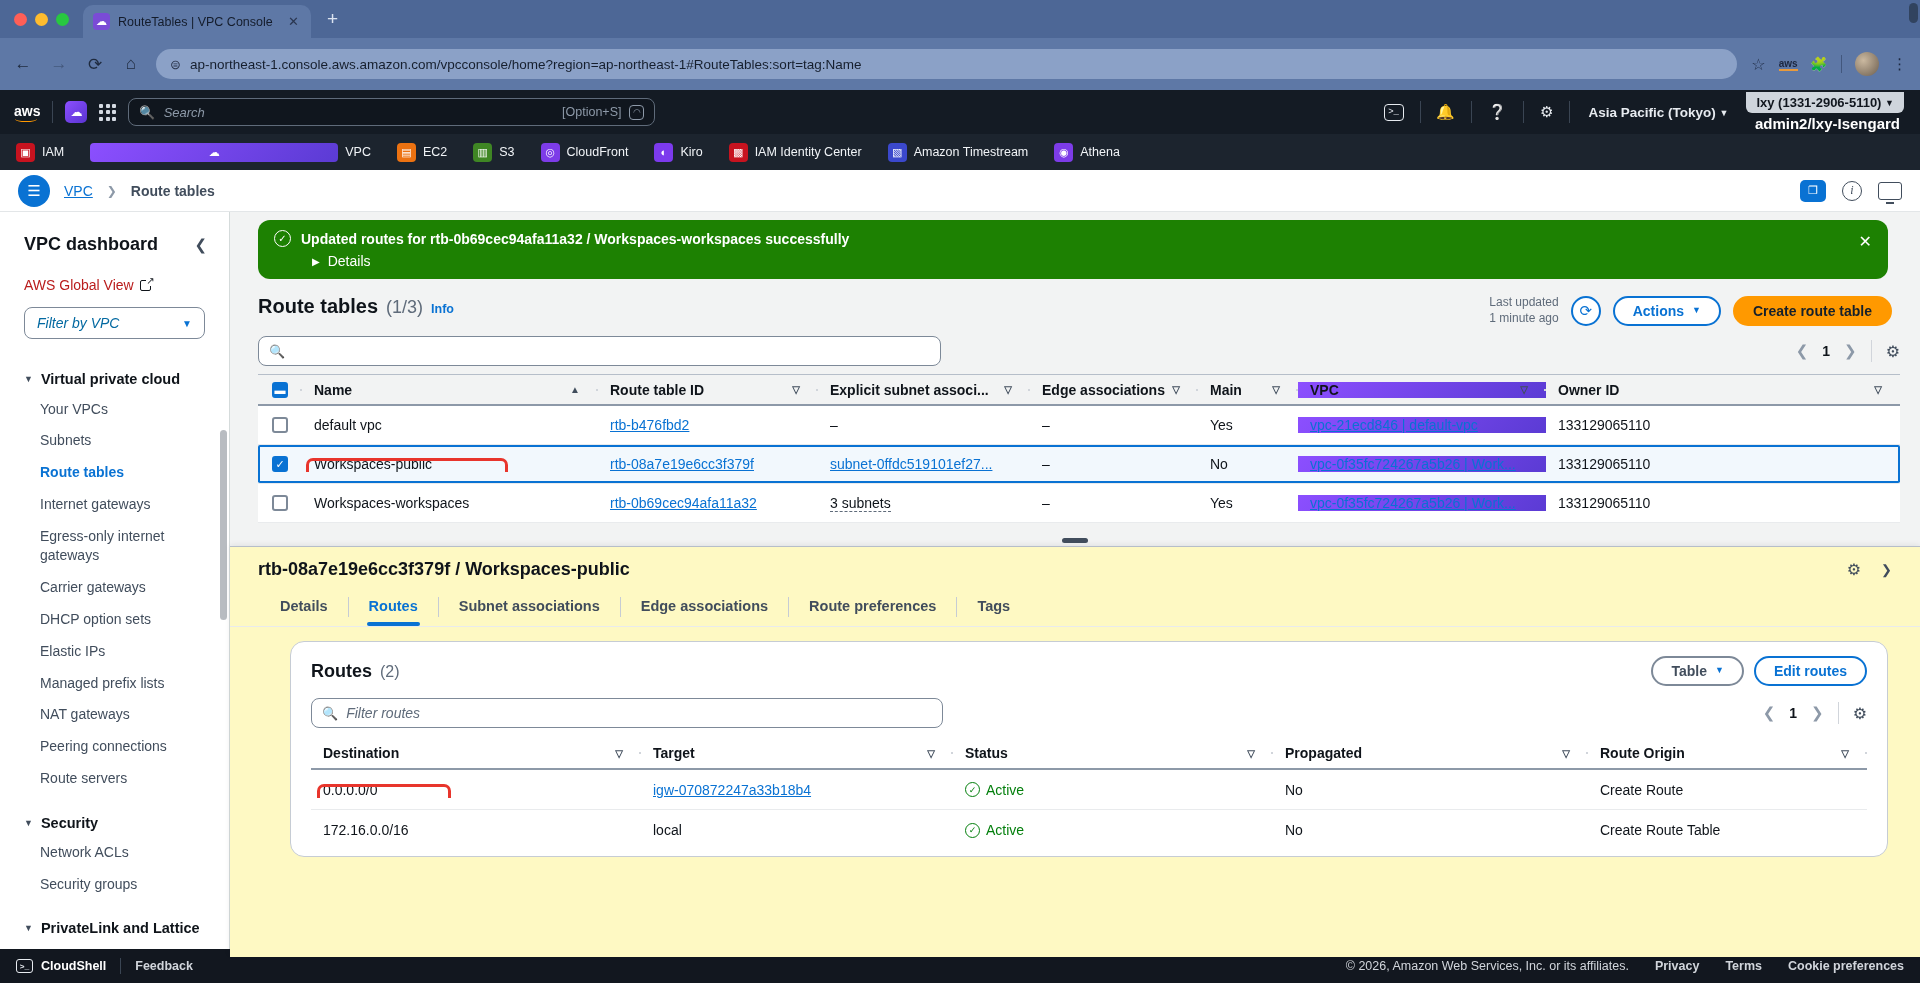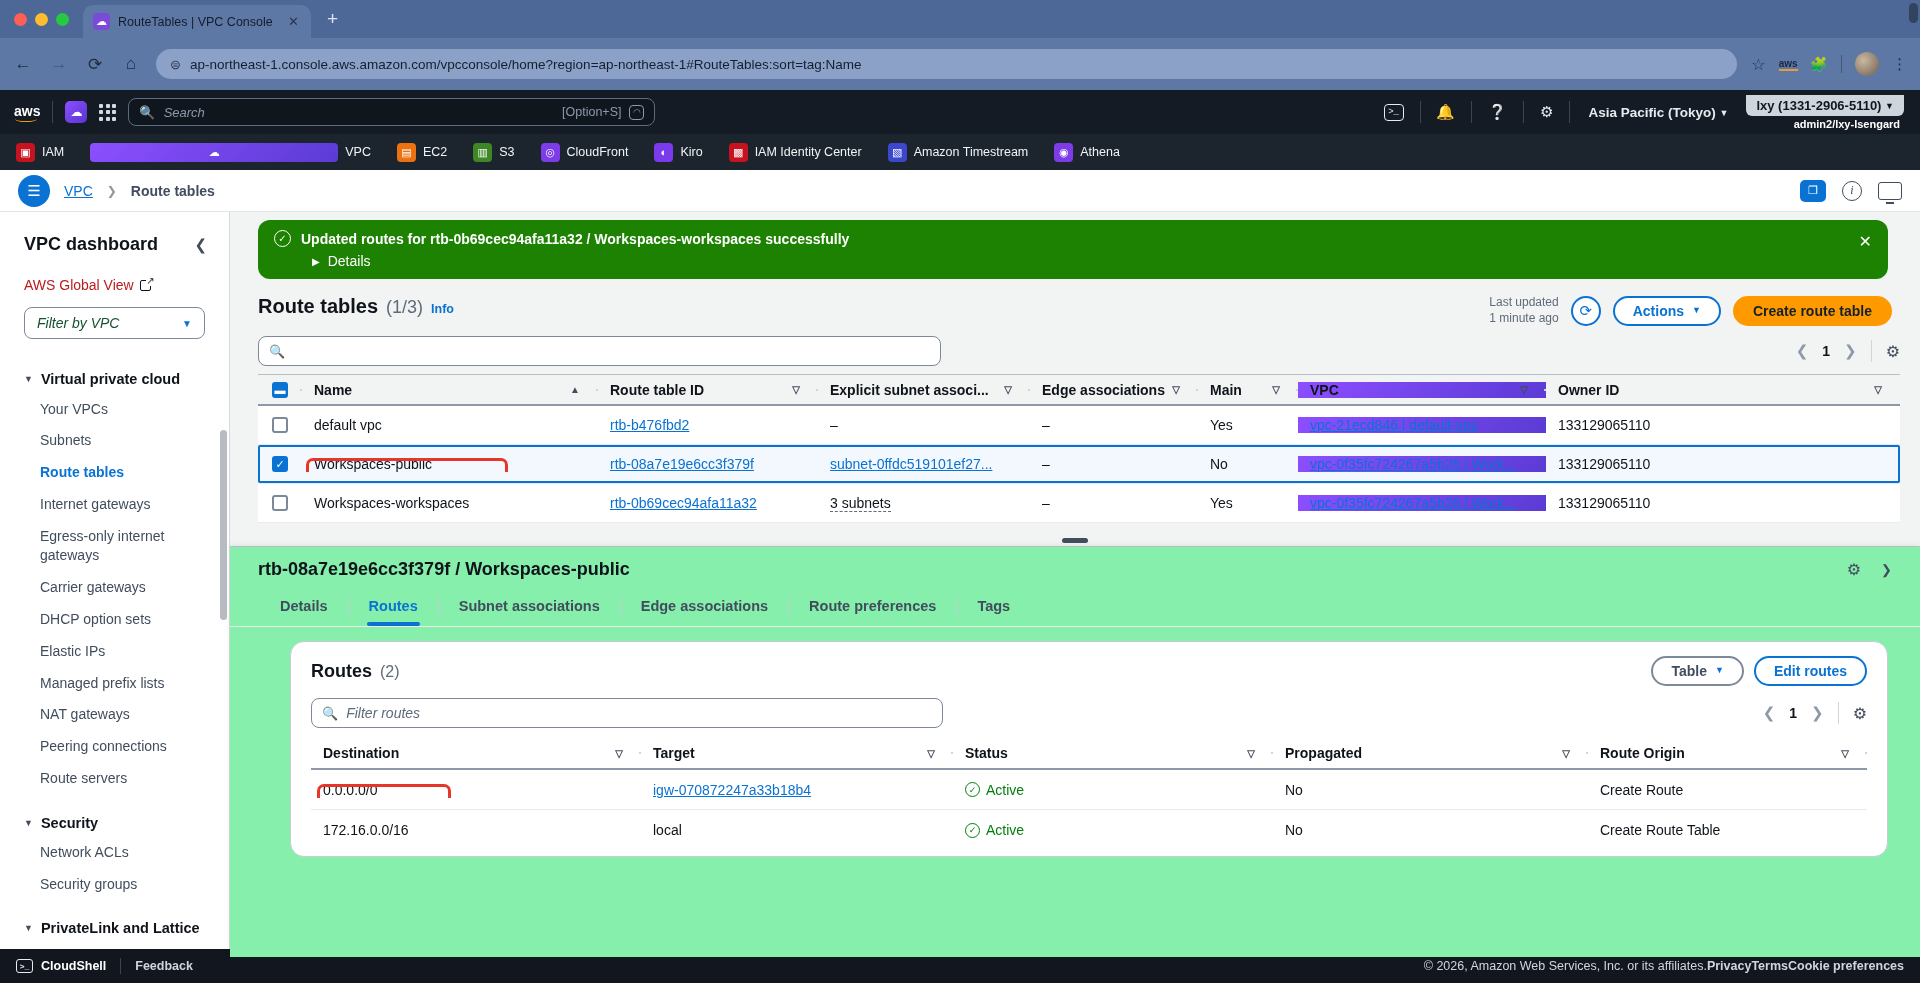--- a/index.html
+++ b/index.html
@@ -45,21 +45,21 @@
   .awssearch input::placeholder { color:#8d99a8; }
   .shortcut { color:#8d99a8; font-size:12.5px; white-space:nowrap; }
   .qicon { width:15px; height:15px; border-radius:4px; border:1.5px solid #8d99a8; display:flex;align-items:center;justify-content:center; color:#8d99a8; font-size:9px;}
   .awsnav-right { margin-left:auto; display:flex; align-items:center; gap:0; }
   .nav-tool { color:#e7ebf0; font-size:15px; padding:0 16px; }
   .cloudshell-ico { border:1.6px solid #e7ebf0; border-radius:4px; width:20px; height:17px; font-size:9px; display:flex; align-items:center; justify-content:center; color:#e7ebf0; font-family:"Liberation Mono",monospace;}
   .region { color:#e7ebf0; font-size:13.5px; font-weight:bold; padding:0 18px; white-space:nowrap; }
   .caret { font-size:9px; position:relative; top:-1px; }
   .acct { display:flex; flex-direction:column; align-items:flex-end; gap:2px; padding-right:2px;text-align:right; }
   .acct-chip { background:#cfd5dc; color:#10161e; font-weight:bold; font-size:13px; border-radius:0 0 6px 6px; padding:3px 10px; white-space:nowrap; }
-  .acct-sub { color:#fff; font-weight:bold; font-size:11px; padding-right:4px; white-space:nowrap; }
+  .acct-sub { color:#fff; font-weight:bold; font-size:15px; padding-right:4px; white-space:nowrap; }
 
   
   .favbar { height:36px; background:#1c242e; display:flex; align-items:center; gap:26px; padding:0 16px; flex:none; }
   .fav { display:flex; align-items:center; gap:7px; }
   .fav-ico { width:19px; height:19px; border-radius:4px; color:#fff; font-size:11px; display:flex; align-items:center; justify-content:center; flex:none; }
   .fav-label { color:#f1f4f7; font-size:12.5px; white-space:nowrap; }
   .c-iam{background:#c7131f}.c-vpc{background:linear-gradient(135deg,#8c4fff,#5b3bd4)}.c-ec2{background:#ec7211}.c-s3{background:#3f8624}
   .c-cf{background:#7d3ce8}.c-kiro{background:#7c3aed}.c-idc{background:#c7131f}.c-ts{background:#3b48cc}.c-ath{background:#7d3ce8}
 
   
@@ -77,21 +77,21 @@
   
   .app { flex:1; display:flex; min-height:0; }
   .sidebar { width:230px; background:#fff; border-right:1px solid #d5dbdb; padding:18px 0 0 0; position:relative; flex:none; overflow:hidden; }
   .sb-head { display:flex; align-items:center; justify-content:space-between; padding:4px 22px 14px 24px; }
   .sb-title { font-size:18px; font-weight:bold; color:#0f141a; }
   .sb-collapse { color:#414d5c; font-size:15px; }
   .sb-global { padding:8px 24px 12px; font-size:14px; color:#b91c1c; display:flex; align-items:center; gap:6px; }
   .ext-ico { font-size:11px; color:#0f141a; border:1.4px solid #0f141a; border-radius:2px; width:11px; height:11px; position:relative; display:inline-block; }
   .ext-ico::after { content:'↗'; position:absolute; top:-6px; right:-5px; font-size:10px; background:#fff; }
   .sb-select { margin:2px 24px 16px; height:32px; border:1px solid #7d8998; border-radius:8px; display:flex; align-items:center; justify-content:space-between; padding:0 12px; }
-  .sb-select .ph { color:#14532d; font-style:italic; font-size:14px; }
+  .sb-select .ph { color:#0369a1; font-style:italic; font-size:14px; }
   .sb-select .sel-caret { color:#0972d3; font-size:10px; }
   .sb-section { padding:10px 0 4px; }
   .sb-sec-title { display:flex; align-items:center; gap:8px; padding:6px 24px; font-size:14.5px; font-weight:bold; color:#0f141a; }
   .sb-sec-title .tri { font-size:9px; color:#414d5c; }
   .nav-item { padding:6.5px 24px 6.5px 40px; font-size:14px; color:#414d5c; line-height:1.35; }
   .nav-item.active { color:#0972d3; font-weight:bold; }
   .sb-scroll { position:absolute; right:2px; top:218px; width:7px; height:190px; border-radius:4px; background:#b8bcc1; }
 
   .main { flex:1; display:flex; flex-direction:column; min-width:0; background:#f2f3f3; position:relative; }
 
@@ -153,21 +153,21 @@
   .dashed-link { color:#0f141a; border-bottom:1.5px dashed #5f6b7a; }
   .redbox { position:absolute; border:3px solid #e8352c; border-radius:7px; pointer-events:none; }
   .redbox.name { left:4px; top:2px; width:202px; height:34px; }
   .redbox.dest { left:6px; top:2px; width:134px; height:35px; }
 
   
   .split-gap { flex:1; min-height:10px; }
   .split-divider { flex:none; height:14px; display:flex; align-items:center; justify-content:center; position:relative; }
   .split-divider::before { content:''; position:absolute; left:0; right:0; top:13px; border-top:1px solid #b6bec9; }
   .handle { width:26px; height:5px; border-radius:3px; background:#414d5c; position:relative; z-index:1; }
-  .panel { flex:none; height:410px; background:#86efac; box-shadow:0 -2px 6px rgba(0,0,0,0.08); }
+  .panel { flex:none; height:410px; background:#fef9c3; box-shadow:0 -2px 6px rgba(0,0,0,0.08); }
   .panel-head { display:flex; align-items:center; padding:12px 28px 8px; }
   .panel-title { font-size:18px; font-weight:bold; color:#0f141a; }
   .panel-icons { margin-left:auto; display:flex; align-items:center; gap:20px; color:#414d5c; }
   .chev { font-size:13px; color:#414d5c; }
   .tabs { display:flex; align-items:center; padding-left:48px; border-bottom:1px solid #e9ebed; }
   .tab { font-size:14.5px; font-weight:bold; color:#414d5c; padding:10px 2px 12px; position:relative; }
   .tab.active { color:#0972d3; }
   .tab.active::after { content:''; position:absolute; left:0; right:0; bottom:0; height:4px; border-radius:3px; background:#0972d3; }
   .tabsep { width:1px; height:20px; background:#c6ccd4; margin:0 18px; }
 
@@ -192,21 +192,21 @@
   .rtbl .row-borderlast { border-bottom:1px solid #e9ebed; }
   .status-ok { display:flex; align-items:center; gap:6px; color:#037f0c; font-size:14px; }
   .ok-circ { width:15px; height:15px; border-radius:50%; border:1.6px solid #037f0c; display:flex; align-items:center; justify-content:center; font-size:9px; color:#037f0c; }
 
   
   .footer { height:34px; background:#12171f; display:flex; align-items:center; padding:0 16px; gap:14px; flex:none; }
   .foot-cs { display:flex; align-items:center; gap:8px; color:#fff; font-size:12.5px; font-weight:bold; }
   .cs-ico { border:1.4px solid #e7ebf0; border-radius:3px; width:17px; height:14px; font-size:8px; display:flex; align-items:center; justify-content:center; color:#e7ebf0; font-family:"Liberation Mono",monospace; }
   .fsep { width:1px; height:16px; background:#3a4553; }
   .foot-link { color:#d1d5db; font-size:12.5px; font-weight:bold; }
-  .foot-right { margin-left:auto; display:flex; }
+  .foot-right { margin-left:auto; display:flex; gap:26px; }
   .foot-copy { color:#d1d5db; font-size:12.5px; }
 </style>
 </head>
 <body>
 
 <div class="screen">
 
   <div class="tabstrip">
     <div class="lights">
       <span class="light r"></span>

